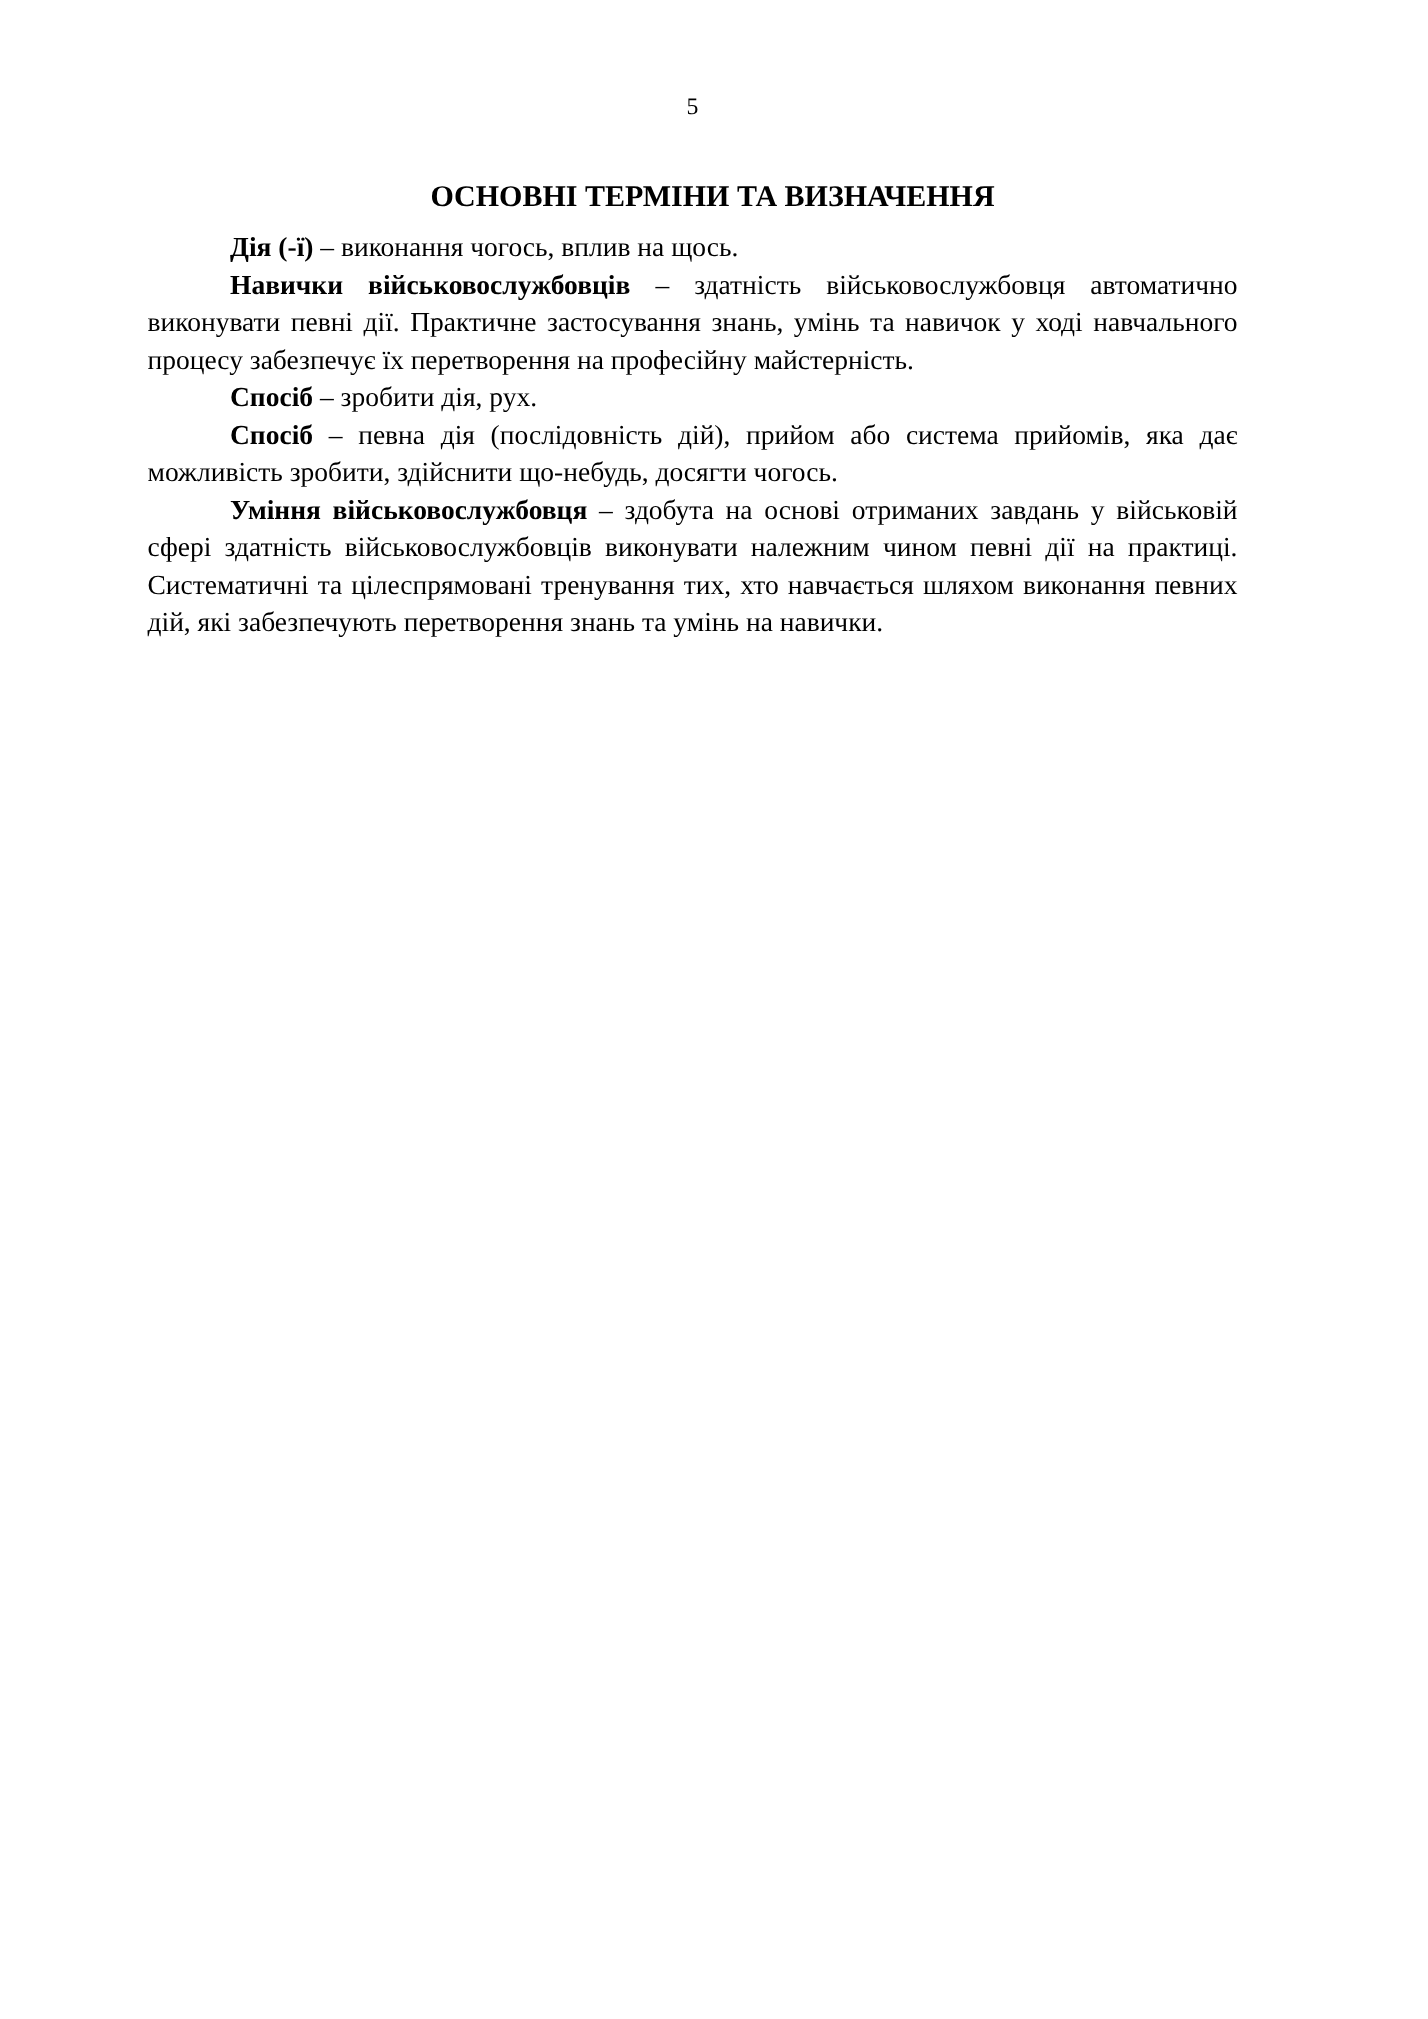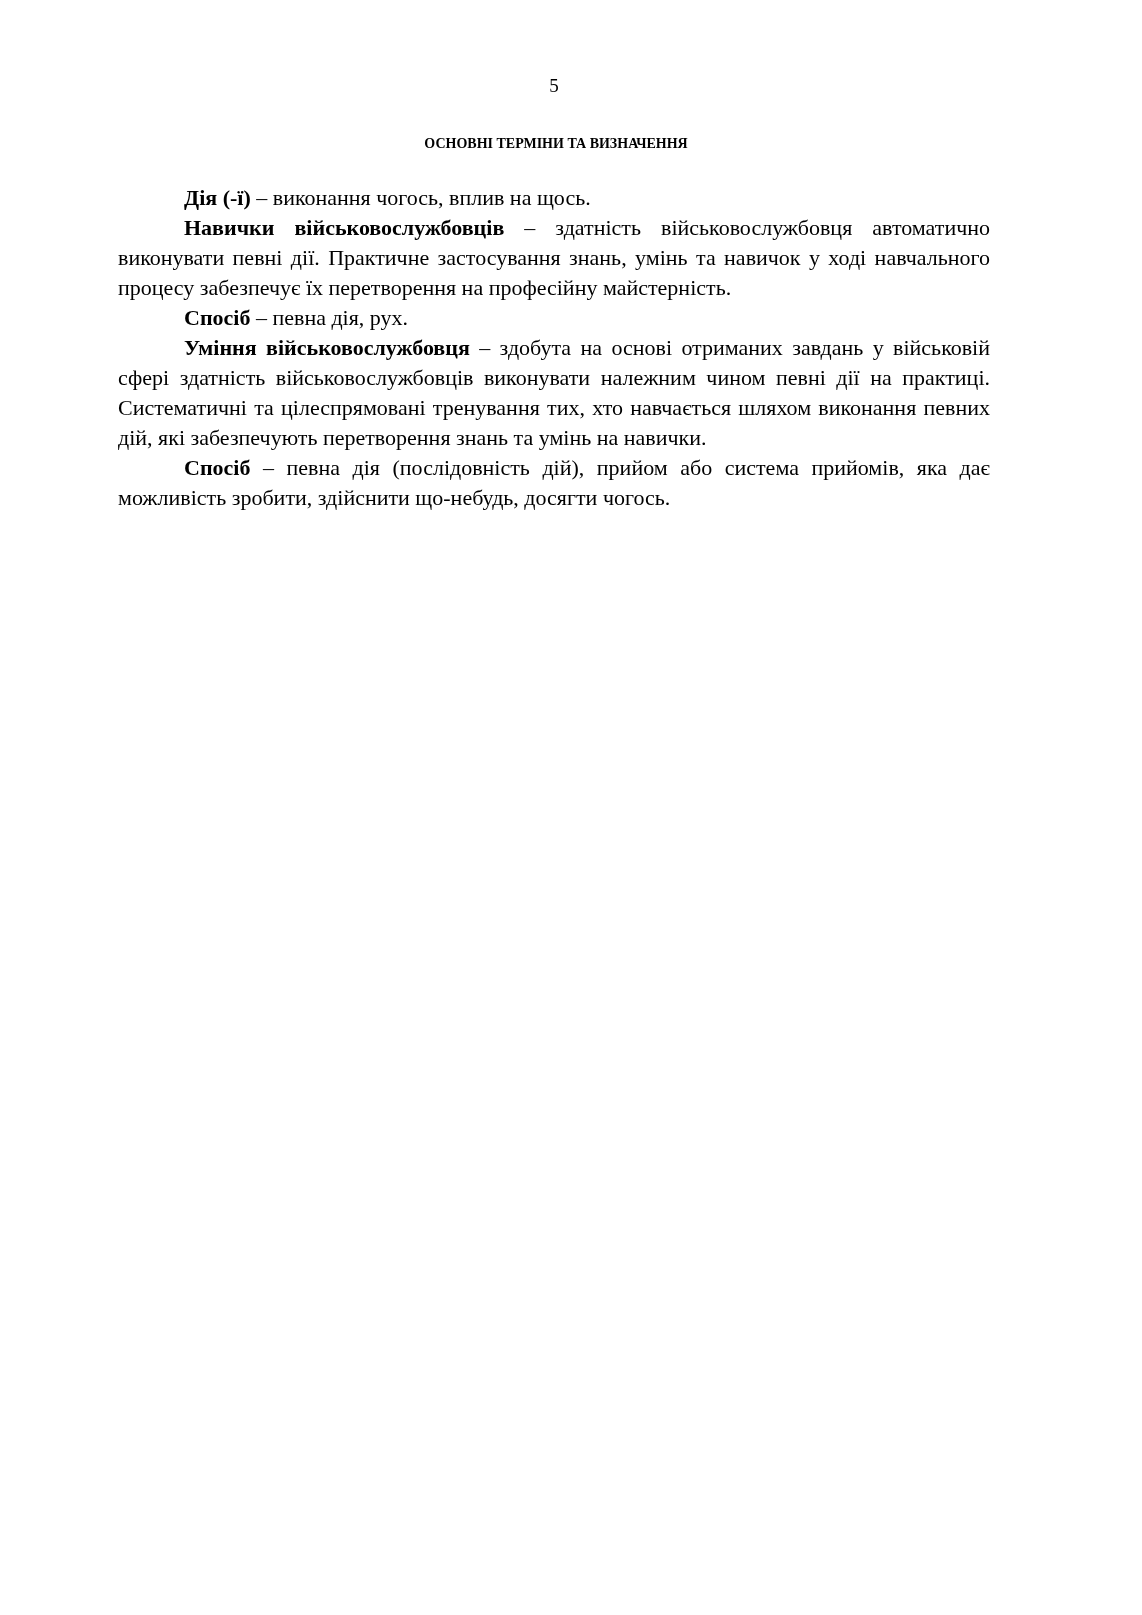--- a/index.html
+++ b/index.html
@@ -23,24 +23,24 @@
       text-align: center;
       font-size: 19px;
       line-height: 24px;
     }
     .page-title {
       position: absolute;
       top: 128px;
       left: 0;
       width: 1108px;
       text-align: center;
-      font-size: 14px;
+      font-size: 24px;
       font-weight: bold;
       line-height: 28px;
-      margin: 2px;
+      margin: 16px;
     }
     .definitions {
       position: absolute;
       top: 183px;
       left: 118px;
       width: 872px;
     }
     .definition {
       margin: 0;
       font-size: 22px;
@@ -55,16 +55,16 @@
 </head>
 <body>
 
 <div class="page-number">5</div>
 
 <h1 class="page-title">ОСНОВНІ ТЕРМІНИ ТА ВИЗНАЧЕННЯ</h1>
 
 <div class="definitions">
   <p class="definition"><span class="term">Дія (-ї)</span><span> – виконання чогось, вплив на щось.</span></p>
   <p class="definition"><span class="term">Навички військовослужбовців</span><span> – здатність військовослужбовця автоматично виконувати певні дії. Практичне застосування знань, умінь та навичок у ході навчального процесу забезпечує їх перетворення на професійну майстерність.</span></p>
-  <p class="definition"><span class="term">Спосіб</span><span> – певна дія, рух.</span></p>
+  <p class="definition"><span class="term">Спосіб</span><span> – зробити дія, рух.</span></p>
+  <p class="definition"><span class="term">Спосіб</span><span> – певна дія (послідовність дій), прийом або система прийомів, яка дає можливість зробити, здійснити що-небудь, досягти чогось.</span></p>
   <p class="definition"><span class="term">Уміння військовослужбовця</span><span> – здобута на основі отриманих завдань у військовій сфері здатність військовослужбовців виконувати належним чином певні дії на практиці. Систематичні та цілеспрямовані тренування тих, хто навчається шляхом виконання певних дій, які забезпечують перетворення знань та умінь на навички.</span></p>
-  <p class="definition"><span class="term">Спосіб</span><span> – певна дія (послідовність дій), прийом або система прийомів, яка дає можливість зробити, здійснити що-небудь, досягти чогось.</span></p>
 </div>
 
 </body></html>

